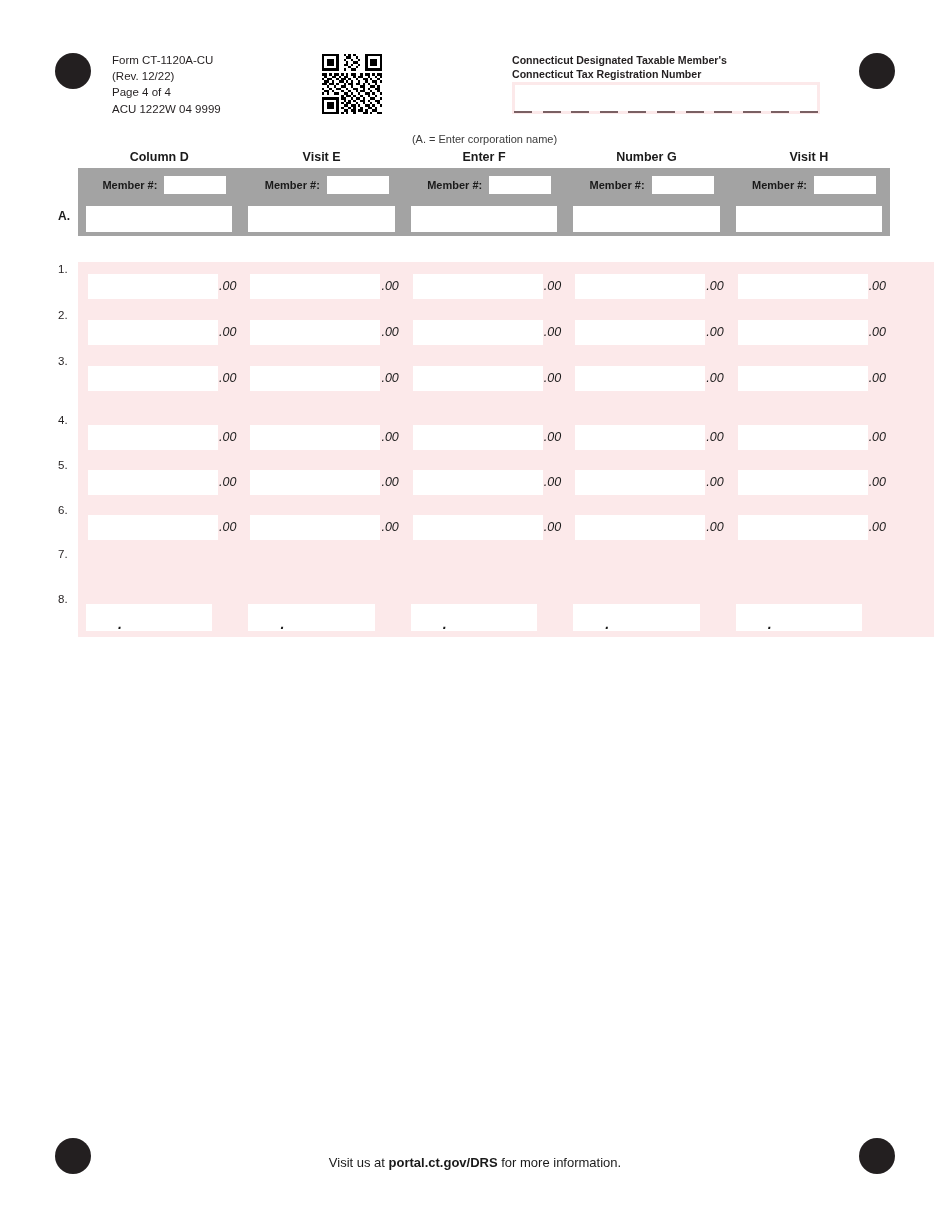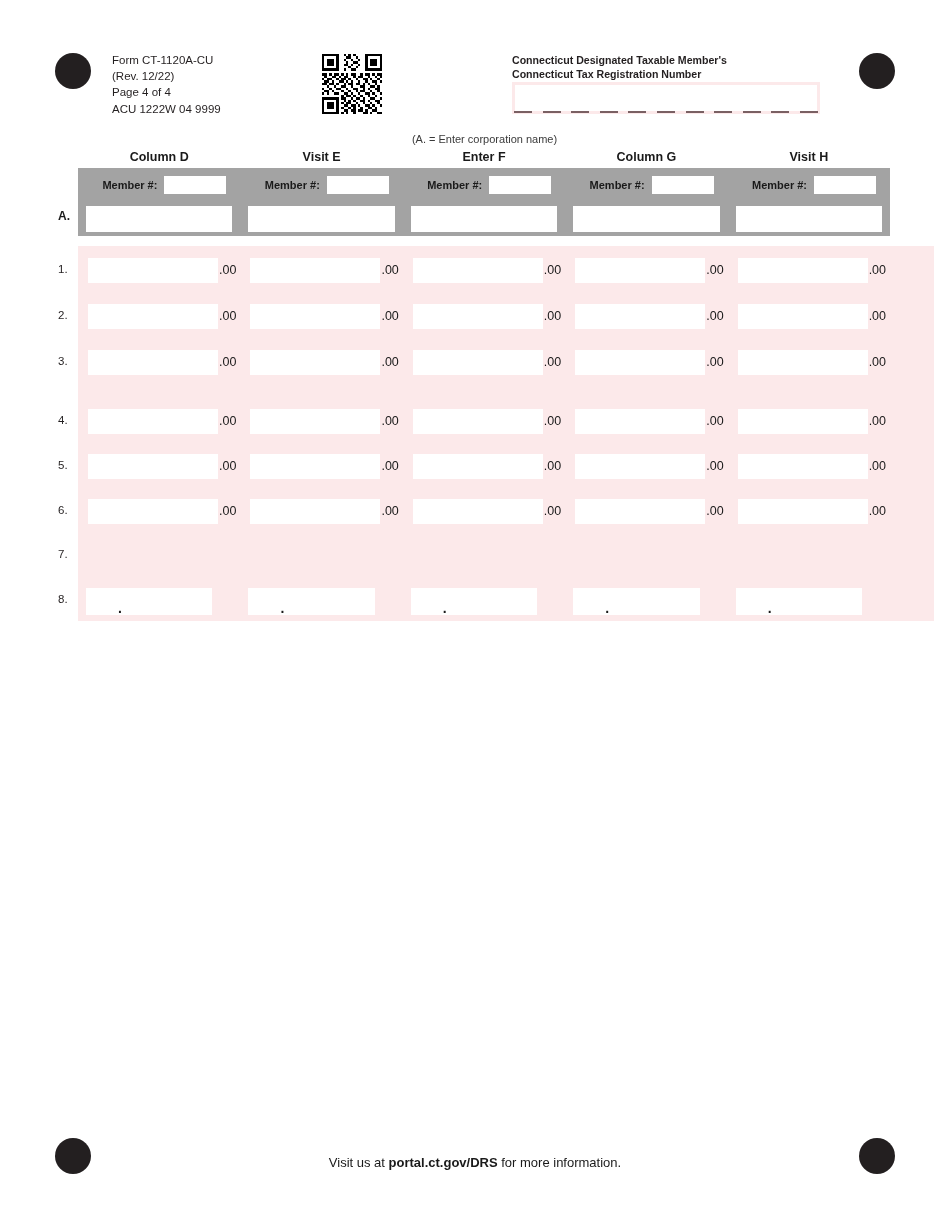--- a/index.html
+++ b/index.html
@@ -184,24 +184,25 @@
     top: 209px;
     font-size: 12px;
     font-weight: bold;
     color: #1a1a1a;
   }
 
   
   .rows-band {
     position: absolute;
     left: 78px;
-    top: 246px;
+    top: 262px;
     width: 856px;
     height: 375px;
     background: #fce9ea;
+    font-style: italic;
   }
 
   .money-row {
     position: absolute;
     left: 0;
     width: 812px;
     height: 25px;
     display: flex;
   }
   .money-cell {
@@ -470,21 +471,21 @@
     <span></span>
     <span></span>
   </div>
 
 <div class="enter-corp-note">(A. = Enter corporation name)</div>
 
 <div class="col-titles">
   <div class="col-title">Column D</div>
   <div class="col-title">Visit E</div>
   <div class="col-title">Enter F</div>
-  <div class="col-title">Column G</div>
+  <div class="col-title">Number G</div>
   <div class="col-title">Visit H</div>
 </div>
 
 <div class="header-band">
   <div class="member-row" id="member-row">
       <div class="member-cell">
         <span class="member-label">Member #:</span>
         <span class="member-input"></span>
       </div>
       <div class="member-cell">

